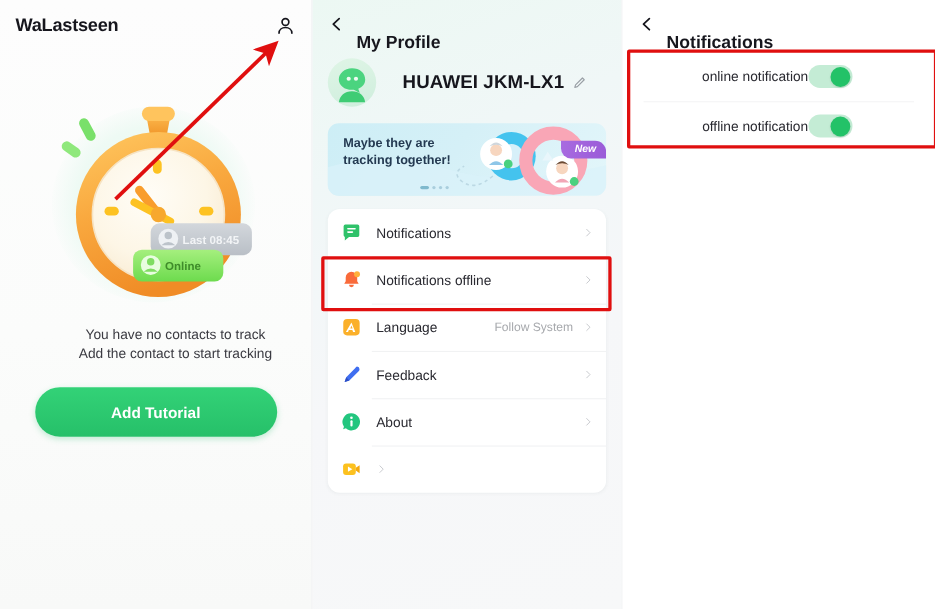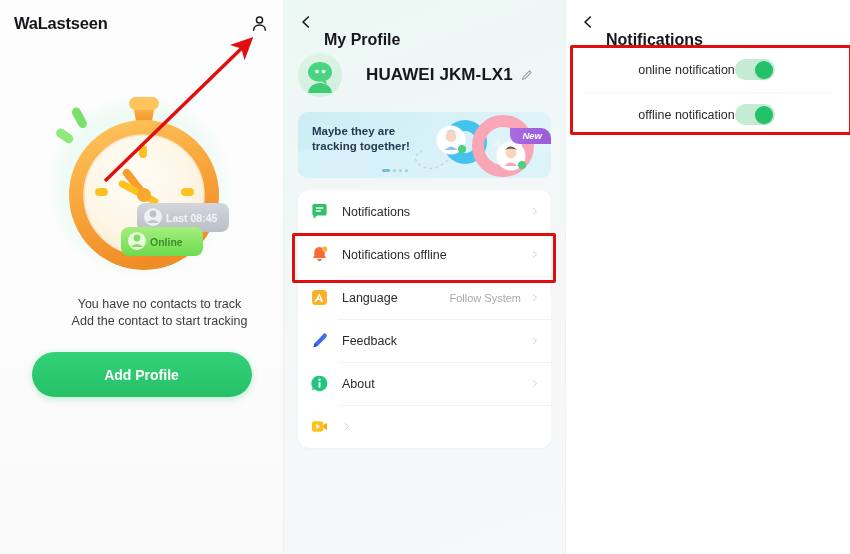--- a/index.html
+++ b/index.html
@@ -216,21 +216,21 @@
           </g>
         </svg>
       </div>
     </div>
 
     <div class="empty-text">
       <div>You have no contacts to track</div>
       <div>Add the contact to start tracking</div>
     </div>
 
-    <button class="add-btn">Add Profile</button>
+    <button class="add-btn">Add Tutorial</button>
 
     <svg class="red-arrow" viewBox="0 0 283 554">
       <defs>
         <marker id="ah" markerWidth="7" markerHeight="7" refX="3.2" refY="3.5" orient="auto">
           <path d="M0,0.4 L6.6,3.5 L0,6.6 L1.7,3.5 z" fill="#e00f0f"></path>
         </marker>
       </defs>
       <line x1="105" y1="181" x2="245" y2="45" stroke="#e00f0f" stroke-width="3.4" marker-end="url(#ah)"></line>
     </svg>
   </div>

